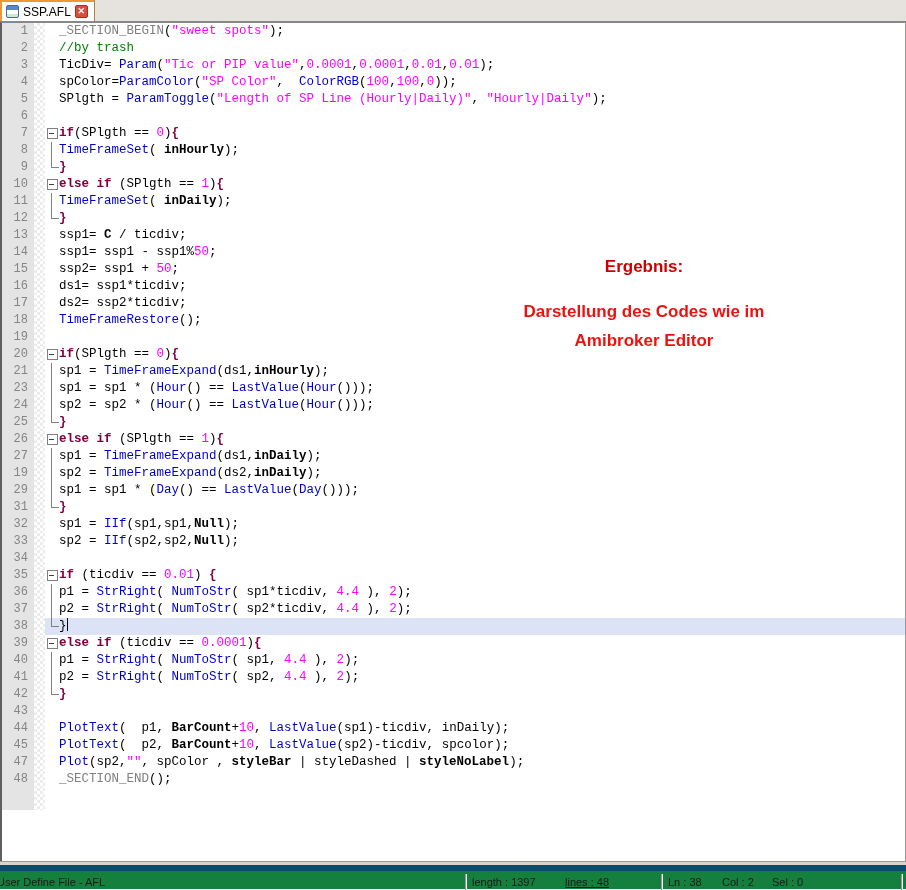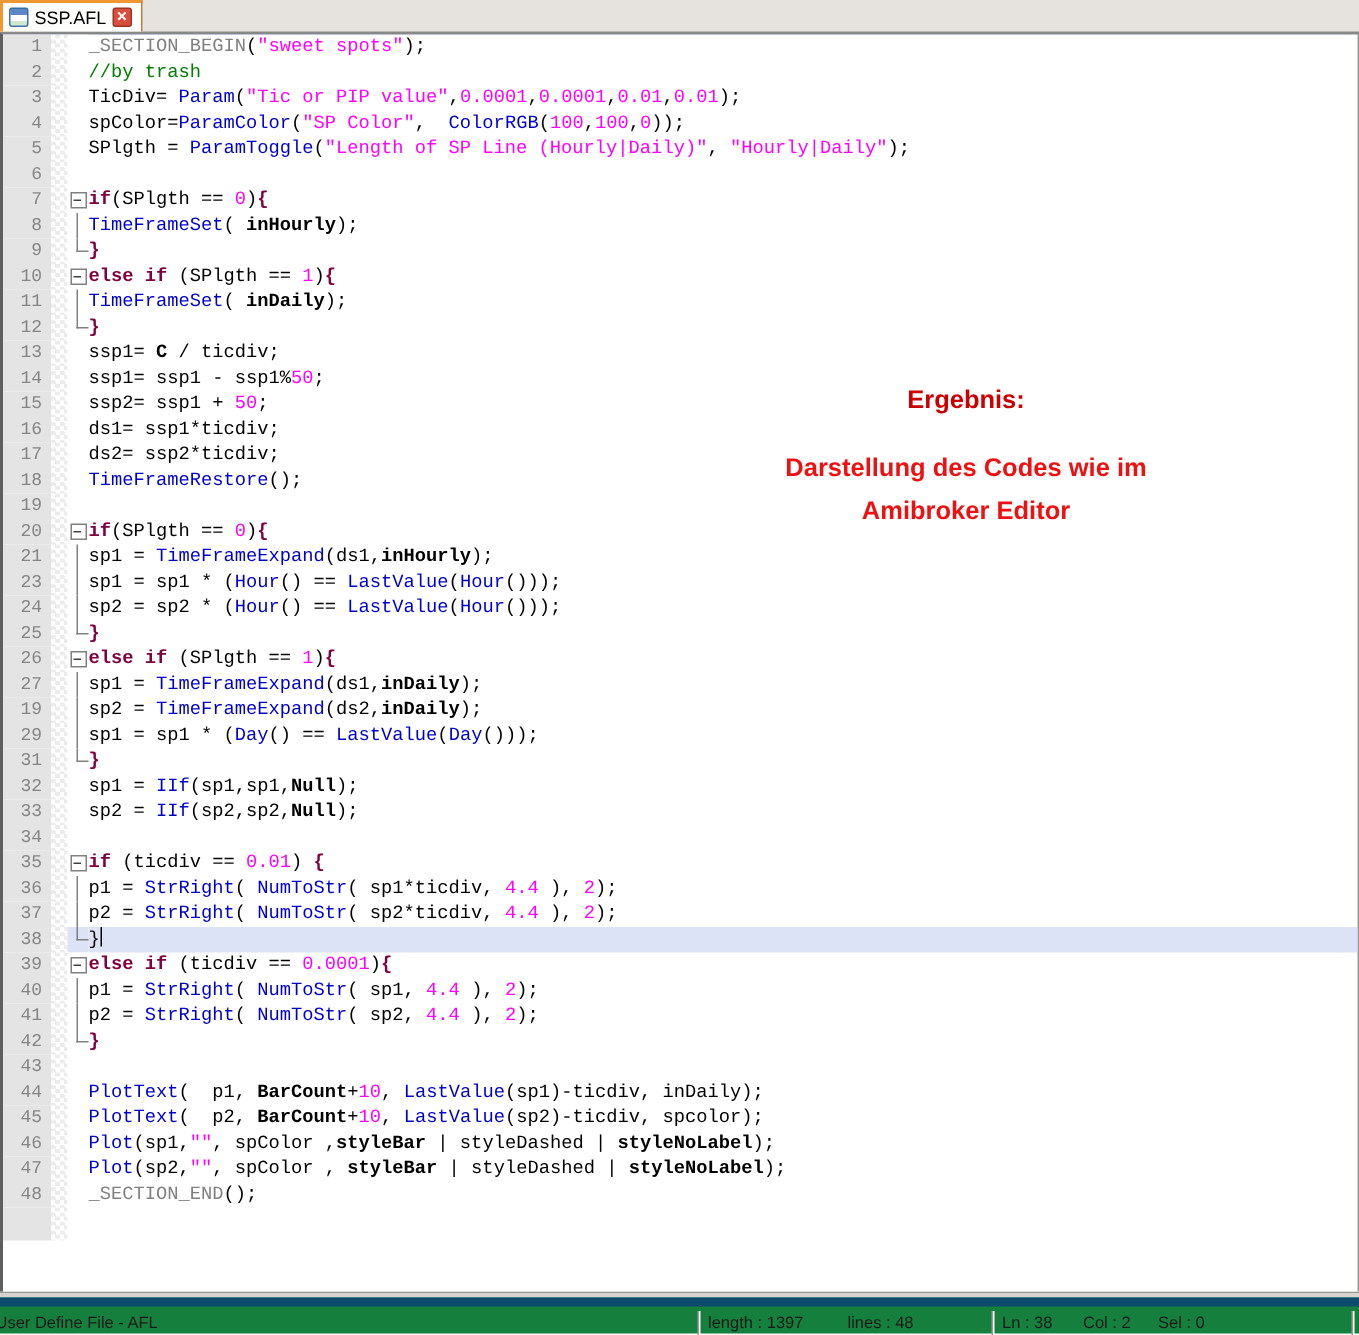--- a/index.html
+++ b/index.html
@@ -89,21 +89,21 @@
   .ann-3 { color:#ee1111; margin-top:9px; }
   
   .hstrip { height:4px; background:#d8d5ce; border-top:1px solid #9a9a94; }
   .statusbar {
     position:relative; height:24px; background:#15803d; border-top:6px solid #0c4a6e;
     font-size:11px; color:#1a1a1a;
   }
   .sb-item { position:absolute; top:5px; white-space:nowrap; }
   .sb-doc { left:-3px; }
   .sb-len { left:472px; }
-  .sb-lines { left:565px; }
+  .sb-lines { left:565px;text-decoration:underline; }
   .sb-ln { left:668px; }
   .sb-col { left:722px; }
   .sb-sel { left:772px; }
   .sb-right { left:905px; }
   .sb-sep { position:absolute; top:3px; width:0; height:16px;
     border-left:1px solid #9c9a94; border-right:1px solid #ffffff; }
   .sep1 { left:465px; } .sep2 { left:661px; } .sep3 { left:901px; }
 </style>
 </head>
 <body>
@@ -156,21 +156,20 @@
         <div class="row"><span class="ln">36</span><span class="bm"></span><span class="fold f-mid"></span><span class="code"><span class="t-p">p1 = </span><span class="t-f">StrRight</span><span class="t-p">( </span><span class="t-f">NumToStr</span><span class="t-p">( sp1*ticdiv, </span><span class="t-n">4.4</span><span class="t-p"> ), </span><span class="t-n">2</span><span class="t-p">);</span></span></div>
         <div class="row"><span class="ln">37</span><span class="bm"></span><span class="fold f-mid"></span><span class="code"><span class="t-p">p2 = </span><span class="t-f">StrRight</span><span class="t-p">( </span><span class="t-f">NumToStr</span><span class="t-p">( sp2*ticdiv, </span><span class="t-n">4.4</span><span class="t-p"> ), </span><span class="t-n">2</span><span class="t-p">);</span></span></div>
         <div class="row cur"><span class="ln">38</span><span class="bm"></span><span class="fold f-end"></span><span class="code"><span class="t-p">}</span><span class="caret"></span></span></div>
         <div class="row"><span class="ln">39</span><span class="bm"></span><span class="fold f-open"></span><span class="code"><span class="t-k">else if</span><span class="t-p"> (ticdiv == </span><span class="t-n">0.0001</span><span class="t-p">)</span><span class="t-k">{</span></span></div>
         <div class="row"><span class="ln">40</span><span class="bm"></span><span class="fold f-mid"></span><span class="code"><span class="t-p">p1 = </span><span class="t-f">StrRight</span><span class="t-p">( </span><span class="t-f">NumToStr</span><span class="t-p">( sp1, </span><span class="t-n">4.4</span><span class="t-p"> ), </span><span class="t-n">2</span><span class="t-p">);</span></span></div>
         <div class="row"><span class="ln">41</span><span class="bm"></span><span class="fold f-mid"></span><span class="code"><span class="t-p">p2 = </span><span class="t-f">StrRight</span><span class="t-p">( </span><span class="t-f">NumToStr</span><span class="t-p">( sp2, </span><span class="t-n">4.4</span><span class="t-p"> ), </span><span class="t-n">2</span><span class="t-p">);</span></span></div>
         <div class="row"><span class="ln">42</span><span class="bm"></span><span class="fold f-end"></span><span class="code"><span class="t-k">}</span></span></div>
         <div class="row"><span class="ln">43</span><span class="bm"></span><span class="fold"></span><span class="code"></span></div>
         <div class="row"><span class="ln">44</span><span class="bm"></span><span class="fold"></span><span class="code"><span class="t-f">PlotText</span><span class="t-p">(  p1, </span><span class="t-b">BarCount</span><span class="t-p">+</span><span class="t-n">10</span><span class="t-p">, </span><span class="t-f">LastValue</span><span class="t-p">(sp1)-ticdiv, inDaily);</span></span></div>
         <div class="row"><span class="ln">45</span><span class="bm"></span><span class="fold"></span><span class="code"><span class="t-f">PlotText</span><span class="t-p">(  p2, </span><span class="t-b">BarCount</span><span class="t-p">+</span><span class="t-n">10</span><span class="t-p">, </span><span class="t-f">LastValue</span><span class="t-p">(sp2)-ticdiv, spcolor);</span></span></div>
-        <div class="row"><span class="ln">46</span><span class="bm"></span><span class="fold"></span><span class="code"><span class="t-f">Plot</span><span class="t-p">(sp1,</span><span class="t-s">""</span><span class="t-p">, spColor ,</span><span class="t-b">styleBar</span><span class="t-p"> | styleDashed | </span><span class="t-b">styleNoLabel</span><span class="t-p">);</span></span></div>
         <div class="row"><span class="ln">47</span><span class="bm"></span><span class="fold"></span><span class="code"><span class="t-f">Plot</span><span class="t-p">(sp2,</span><span class="t-s">""</span><span class="t-p">, spColor , </span><span class="t-b">styleBar</span><span class="t-p"> | styleDashed | </span><span class="t-b">styleNoLabel</span><span class="t-p">);</span></span></div>
         <div class="row"><span class="ln">48</span><span class="bm"></span><span class="fold"></span><span class="code"><span class="t-g">_SECTION_END</span><span class="t-p">();</span></span></div>
       </div>
     <div class="filler">
       <span class="ln"></span>
         <span class="bm"></span>
         <span class="fold"></span>
         <span class="code"></span>
     </div>
     <div class="annotation">

